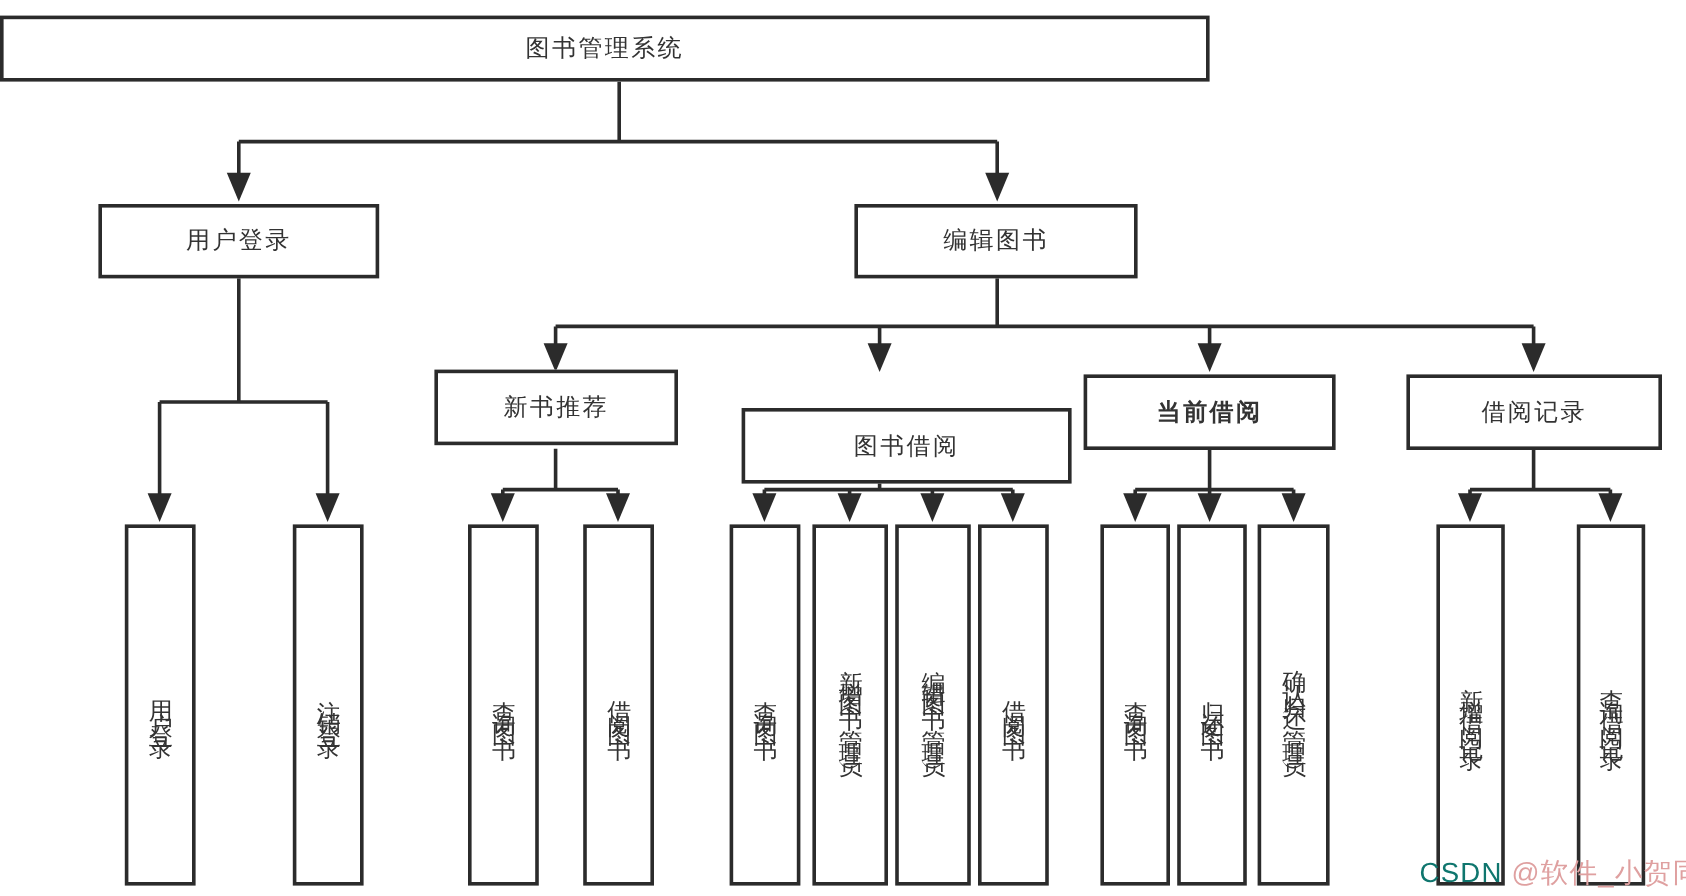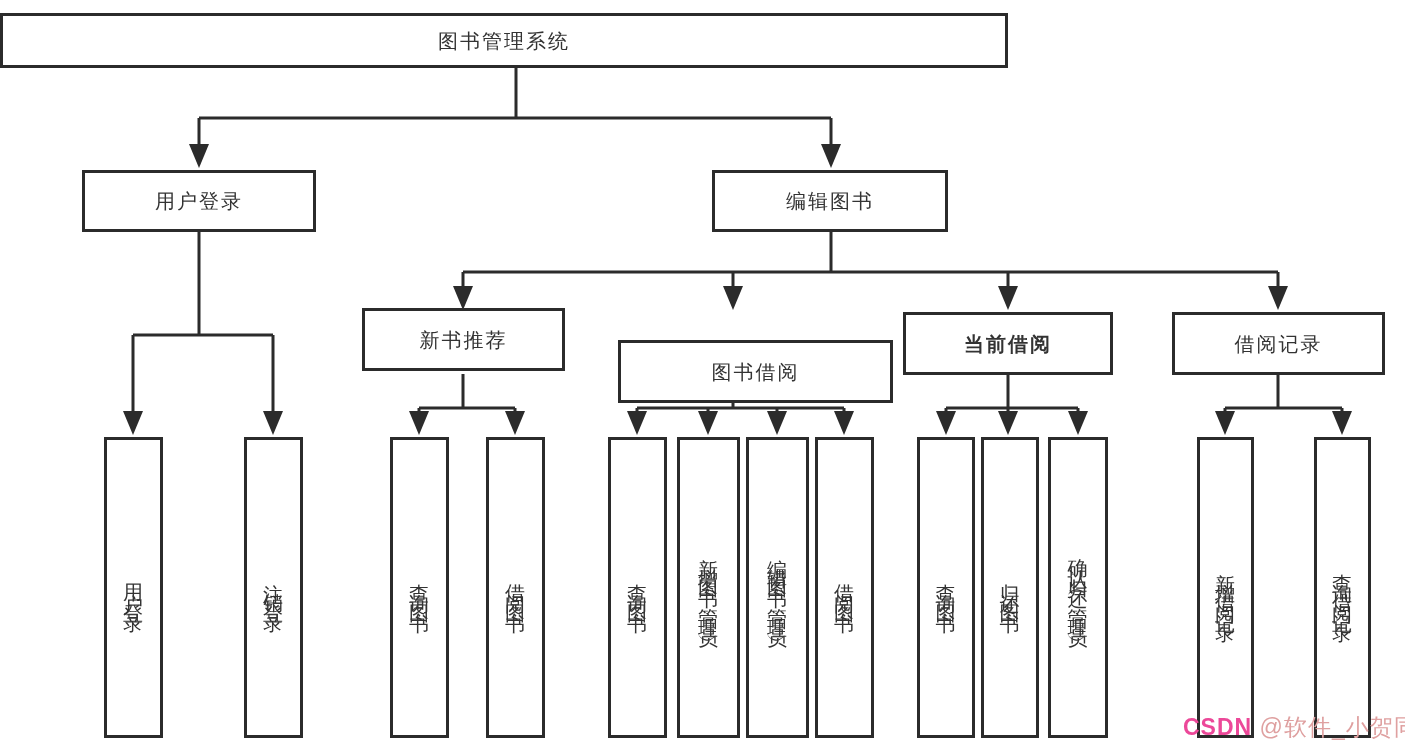--- a/index.html
+++ b/index.html
@@ -49,21 +49,21 @@
   }
   #watermark {
     position: absolute;
     left: 1183px;
     top: 714px;
     font-size: 23px;
     letter-spacing: 1px;
     white-space: nowrap;
     line-height: 1.2;
   }
-  #watermark .wm-csdn { color: #ec4899; font-weight: bold; }
+  #watermark .wm-csdn { color: #0f766e; }
   #watermark .wm-handle { color: #dfa0a0; }
 </style>
 </head>
 <body>
 
 <div id="stage">
 
   <svg id="connectors" viewBox="0 0 1405 747" xmlns="http://www.w3.org/2000/svg">
 
     <path d="M516 68 V118 M199 118 H831 M199 118 V146 M831 118 V146"></path>

